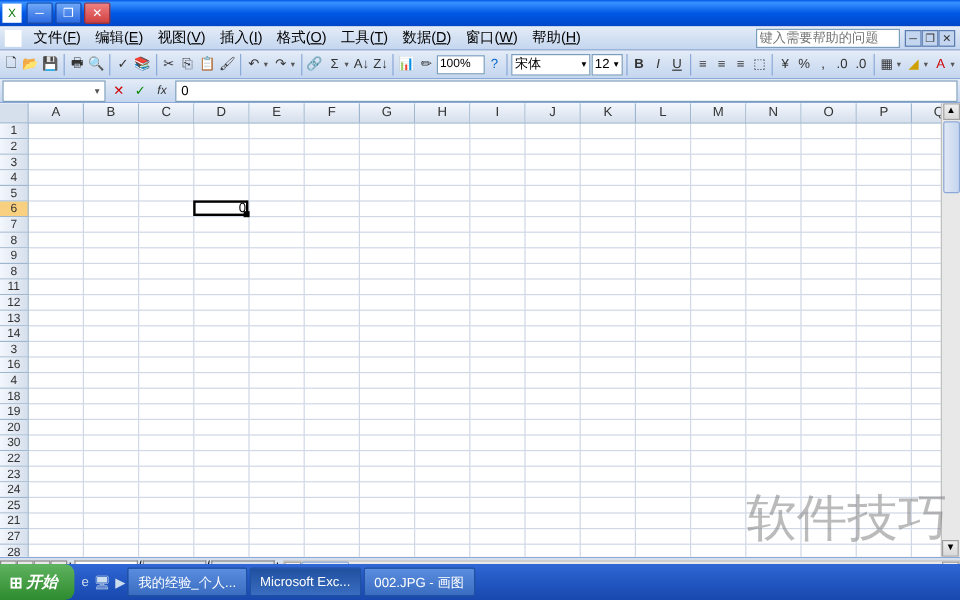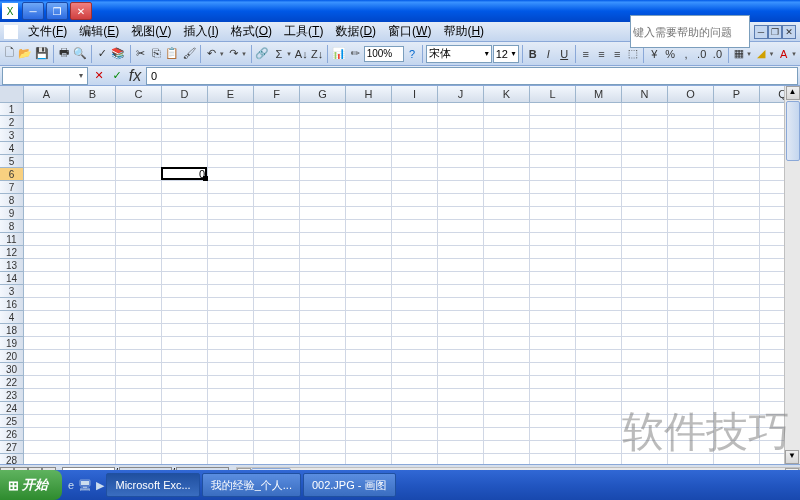--- a/index.html
+++ b/index.html
@@ -9,41 +9,41 @@
 .titlebar .icon { width: 16px; height: 16px; background: #fff; margin-right: 4px; display: inline-flex; align-items: center; justify-content: center; font-size: 10px; color: #107c10; }
 .titlebar .title { flex: 1; font-weight: bold; font-size: 12px; }
 .winbtns { display: flex; gap: 2px; }
 .winbtns div { width: 22px; height: 18px; background: linear-gradient(#6fa8f7, #2c6ae0); border: 1px solid #1a4aa8; border-radius: 2px; display: flex; align-items: center; justify-content: center; color: #fff; font-size: 10px; }
 .winbtns .close { background: linear-gradient(#f08080, #d04040); border-color: #a03030; }
 
 .menubar { height: 20px; background: linear-gradient(#e4ecf7, #c4d6ef); display: flex; align-items: center; padding: 0 4px; border-bottom: 1px solid #8aa8d8; font-size: 12px; position: relative; }
 .menubar .mctrl { width: 14px; height: 14px; background: #fff; margin-right: 4px; }
 .menubar .menu-item { padding: 0 6px; cursor: default; }
 .menubar .menu-item u { text-decoration: underline; }
-.menubar .help-input { margin-left: auto; width: 120px; height: 33px; font-size: 11px; border: 1px solid #7b9ebd; background: #fff; color: #aaa; padding: 0 2px; }
+.menubar .help-input { margin-left: auto; width: 120px; height: 16px; font-size: 11px; border: 1px solid #7b9ebd; background: #fff; color: #aaa; padding: 0 2px; }
 .menubar .docctrl { display: flex; gap: 0; margin-left: 4px; }
 .menubar .docctrl div { width: 14px; height: 14px; border: 1px solid #5a7bb0; background: #c4d6ef; display: flex; align-items: center; justify-content: center; font-size: 9px; color: #333; }
 
 .toolbar { height: 24px; background: linear-gradient(#e4ecf7, #c4d6ef); display: flex; align-items: center; padding: 0 2px; border-bottom: 1px solid #8aa8d8; gap: 1px; }
 .tbtn { width: 20px; height: 20px; display: flex; align-items: center; justify-content: center; font-size: 11px; color: #333; border: 1px solid transparent; }
 .tsep { width: 1px; height: 18px; background: #8aa8d8; margin: 0 2px; }
 .tdrop { width: 8px; font-size: 7px; color: #555; }
 .fontname { width: 90px; height: 18px; background: #fff; border: 1px solid #7b9ebd; font-size: 11px; padding: 0 2px; display: flex; align-items: center; }
 .fontsize { width: 34px; height: 18px; background: #fff; border: 1px solid #7b9ebd; font-size: 11px; padding: 0 2px; display: flex; align-items: center; }
 .zoom { width: 40px; height: 16px; background: #fff; border: 1px solid #7b9ebd; font-size: 10px; padding: 0 2px; }
 .bold { font-weight: bold; }
 .italic { font-style: italic; }
 .underline { text-decoration: underline; }
 
 .formulabar { height: 20px; background: linear-gradient(#e4ecf7, #c4d6ef); display: flex; align-items: center; border-bottom: 1px solid #8aa8d8; }
 .namebox { width: 86px; height: 18px; background: #fff; border: 1px solid #7b9ebd; margin: 0 2px; padding: 0 4px; display: flex; align-items: center; font-size: 11px; }
 .fbtn { width: 18px; height: 18px; display: flex; align-items: center; justify-content: center; font-size: 11px; }
 .fbtn.cancel { color: #c00; }
 .fbtn.confirm { color: #080; }
-.fbtn.fx { font-style: italic; color: #333; font-size: 16px; }
+.fbtn.fx { font-style: italic; color: #333; font-size: 10px; }
 .finput { flex: 1; height: 18px; background: #fff; border: 1px solid #7b9ebd; margin: 0 2px; padding: 0 4px; font-size: 11px; display: flex; align-items: center; }
 
 .gridarea { position: relative; height: 378px; background: #fff; overflow: hidden; }
 .corner { position: absolute; left: 0; top: 0; width: 24px; height: 17px; background: #d6dfec; border-right: 1px solid #9eb6ce; border-bottom: 1px solid #9eb6ce; }
 .colheads { position: absolute; left: 24px; top: 0; height: 17px; display: flex; }
 .colhead { width: 46px; height: 17px; background: linear-gradient(#f3f7fd, #d6dfec); border-right: 1px solid #9eb6ce; border-bottom: 1px solid #9eb6ce; display: flex; align-items: center; justify-content: center; font-size: 11px; color: #333; }
 .rowheads { position: absolute; left: 0; top: 17px; width: 24px; }
 .rowhead { height: 13px; width: 24px; background: linear-gradient(to right, #f3f7fd, #d6dfec); border-right: 1px solid #9eb6ce; border-bottom: 1px solid #9eb6ce; display: flex; align-items: center; justify-content: center; font-size: 10px; color: #333; }
 .rowhead.active { background: #f8d080; }
 .cells { position: absolute; left: 24px; top: 17px; }
@@ -224,21 +224,21 @@
       <div class="rowhead">16</div>
       <div class="rowhead">4</div>
       <div class="rowhead">18</div>
       <div class="rowhead">19</div>
       <div class="rowhead">20</div>
       <div class="rowhead">30</div>
       <div class="rowhead">22</div>
       <div class="rowhead">23</div>
       <div class="rowhead">24</div>
       <div class="rowhead">25</div>
-      <div class="rowhead">26</div>
+      <div class="rowhead">21</div>
       <div class="rowhead">27</div>
       <div class="rowhead">28</div>
     </div>
   <div class="cells" id="cells">
       <div class="cellrow">
         <div class="cell"></div>
         <div class="cell"></div>
         <div class="cell"></div>
         <div class="cell"></div>
         <div class="cell"></div>
@@ -808,19 +808,19 @@
   <div class="startbtn">
     <span style="font-style:normal">⊞</span>
     <span>开始</span>
   </div>
   <div class="tray-area">
     <span style="color:#cde">e</span>
     <span style="color:#cde">🖥</span>
     <span style="color:#cde">▶</span>
   </div>
   <div id="taskitems" style="display:flex">
+      <div class="task-item">我的经验_个人...</div>
       <div class="task-item active">Microsoft Exc...</div>
-      <div class="task-item">我的经验_个人...</div>
       <div class="task-item">002.JPG - 画图</div>
     </div>
 </div>
 
 <div class="watermark">软件技巧</div>
 
 </body></html>

